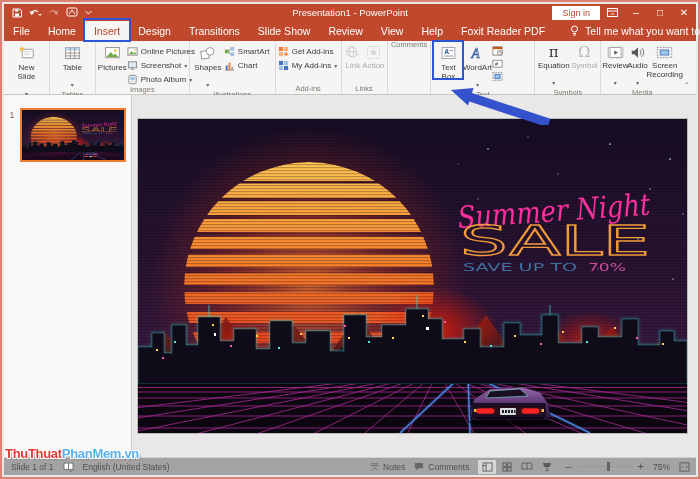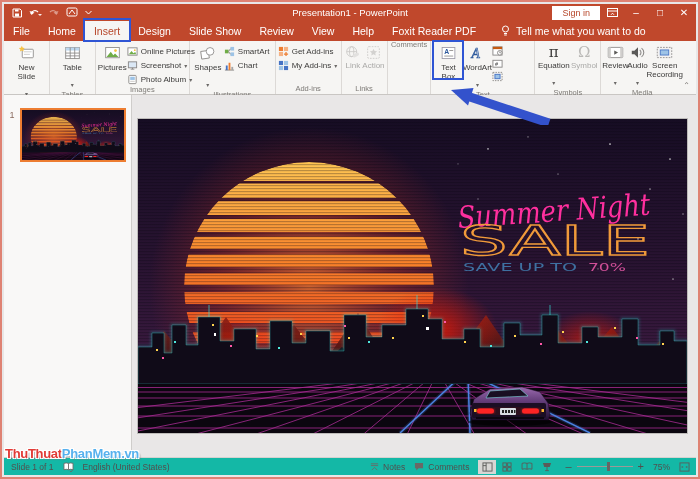--- a/index.html
+++ b/index.html
@@ -47,21 +47,21 @@
   .thumb-row{display:flex;align-items:flex-start;padding-top:13px;}
   .thumb-num{width:16px;text-align:center;font-size:9px;color:#8A6A5E;padding-top:2px;}
   .thumb-box{border:2px solid #ED7D31;width:102px;height:50px;background:#000;cursor:pointer;}
   .thumb-box svg{display:block;}
   .canvas{flex:1;position:relative;}
   .slide{position:absolute;left:6px;top:24px;width:549px;height:314px;background:#14091c;
          box-shadow:0 0 0 1px #BDBBB9;}
   .slide svg{display:block;}
 
   
-  .statusbar{position:absolute;left:2px;right:2px;bottom:2px;height:17px;background:#14b8a6;
+  .statusbar{position:absolute;left:2px;right:2px;bottom:2px;height:17px;background:#a3a3a3;
              border-top:1px solid #D4D2D0;display:flex;align-items:center;font-size:8.5px;color:#514F4D;}
   .sb-left{display:flex;align-items:center;gap:9px;padding-left:7px;}
   .sb-right{margin-left:auto;display:flex;align-items:center;gap:9px;padding-right:6px;}
   .sb-item{display:flex;align-items:center;gap:4px;cursor:pointer;}
   .viewbtns{display:flex;align-items:center;gap:2px;}
   .viewbtn{width:18px;height:14px;display:flex;align-items:center;justify-content:center;cursor:pointer;}
   .viewbtn.active{background:#D8D6D4;}
   .zoomslider{display:flex;align-items:center;gap:5px;}
   .ztrack{width:56px;height:1px;background:#9B9997;position:relative;cursor:pointer;}
   .zhandle{position:absolute;left:55%;top:-4px;width:3px;height:9px;background:#666463;}
@@ -314,20 +314,21 @@
   </div>
 
   <div class="tabsrow">
     <div class="tab">File</div>
     <div class="tab">Home</div>
     <div class="tab active">
         <span>Insert</span>
         <span class="annot-box"></span>
       </div>
     <div class="tab">Design</div>
+    <div class="tab">Transitions</div>
     <div class="tab">Slide Show</div>
     <div class="tab">Review</div>
     <div class="tab">View</div>
     <div class="tab">Help</div>
     <div class="tab">Foxit Reader PDF</div>
     <div class="tellme">
       <svg width="9" height="12" viewBox="0 0 9 12">
           <circle cx="4.5" cy="4" r="3" fill="none" stroke="#fff" stroke-width="1"></circle>
           <line x1="3" y1="8.5" x2="6" y2="8.5" stroke="#fff"></line>
           <line x1="3.2" y1="10" x2="5.8" y2="10" stroke="#fff"></line>

